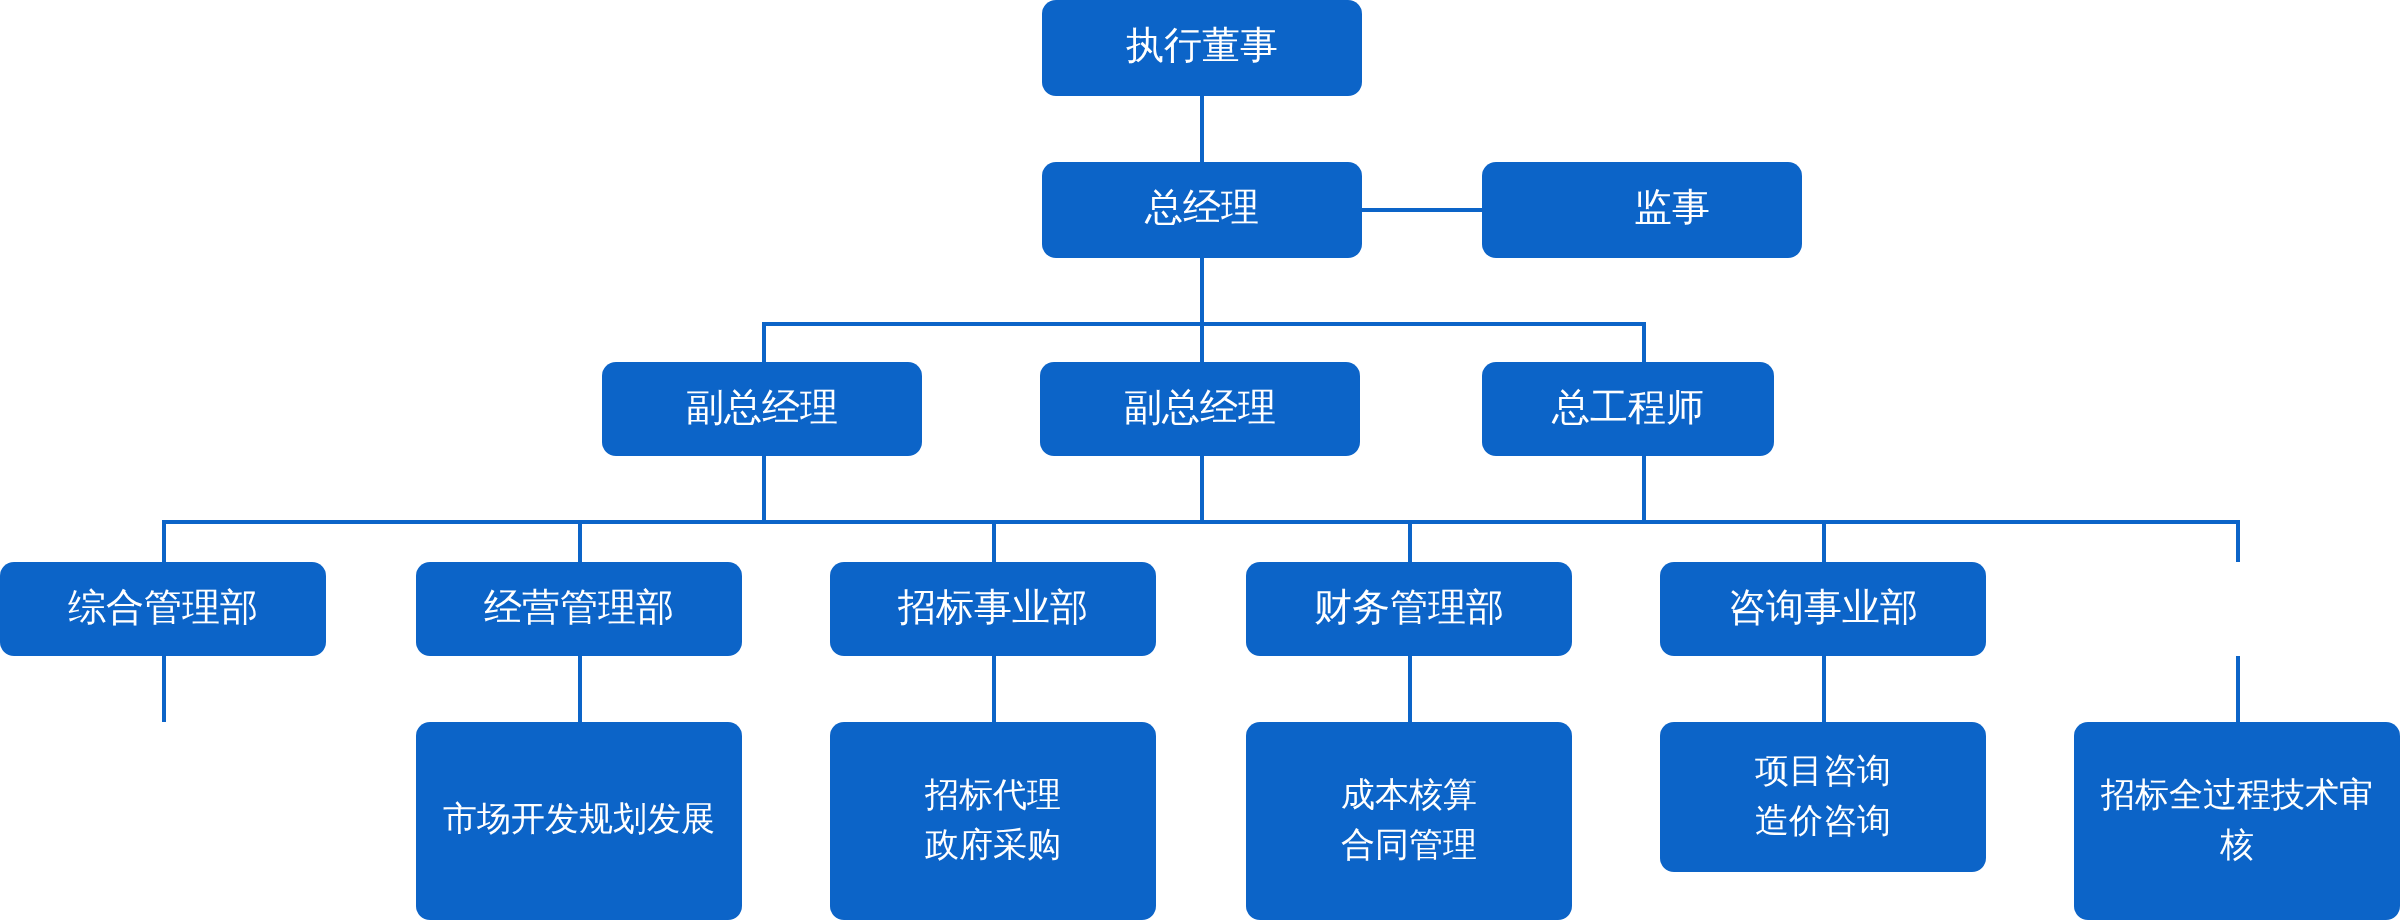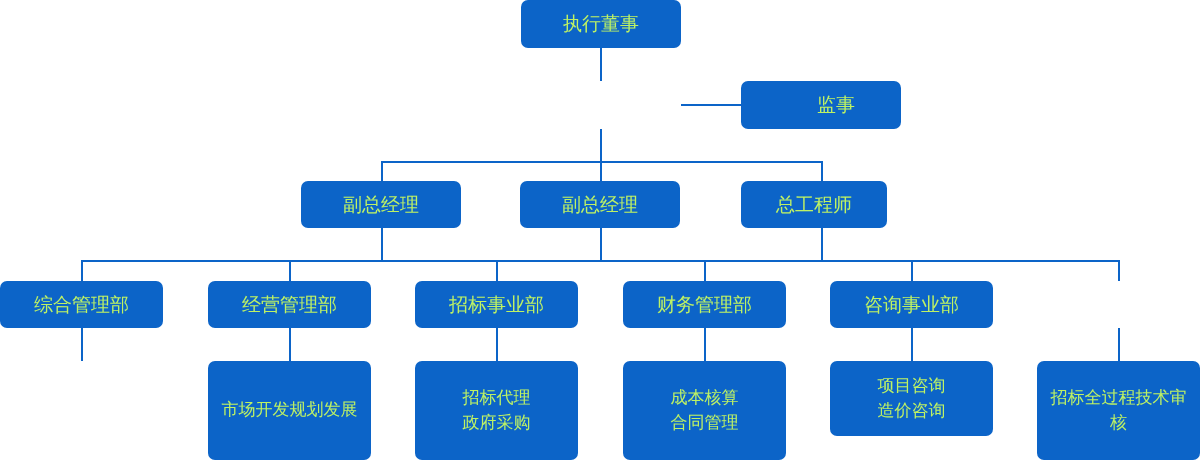--- a/index.html
+++ b/index.html
@@ -14,21 +14,21 @@
     position: relative;
     width: 1200px;
     height: 460px;
     background: #ffffff;
     overflow: hidden;
   }
   .node {
     position: absolute;
     background: #0C64C8;
     border-radius: 7px;
-    color: #bef264;
+    color: #ffffff;
     display: flex;
     align-items: center;
     justify-content: center;
     text-align: center;
     box-sizing: border-box;
     line-height: 1.45;
     z-index: 2;
   }
   .node .label {
     display: block;
@@ -83,20 +83,23 @@
   <div class="conn conn-v" style="left:289px; top:328px; height:33px;"></div>
   <div class="conn conn-v" style="left:496px; top:328px; height:33px;"></div>
   <div class="conn conn-v" style="left:704px; top:328px; height:33px;"></div>
   <div class="conn conn-v" style="left:911px; top:328px; height:33px;"></div>
   <div class="conn conn-v" style="left:1118px; top:328px; height:33px;"></div>
 
   <div class="node n-lvl1" style="left:521px; top:0px; width:160px; height:48px;">
     <span class="label">执行董事</span>
   </div>
 
+  <div class="node n-lvl2" style="left:521px; top:81px; width:160px; height:48px;">
+    <span class="label">总经理</span>
+  </div>
   <div class="node n-lvl2" style="left:741px; top:81px; width:160px; height:48px;padding-left:30px;">
     <span class="label">监事</span>
   </div>
 
   <div class="node n-lvl3" style="left:301px; top:181px; width:160px; height:47px;">
     <span class="label">副总经理</span>
   </div>
   <div class="node n-lvl3" style="left:520px; top:181px; width:160px; height:47px;">
     <span class="label">副总经理</span>
   </div>

